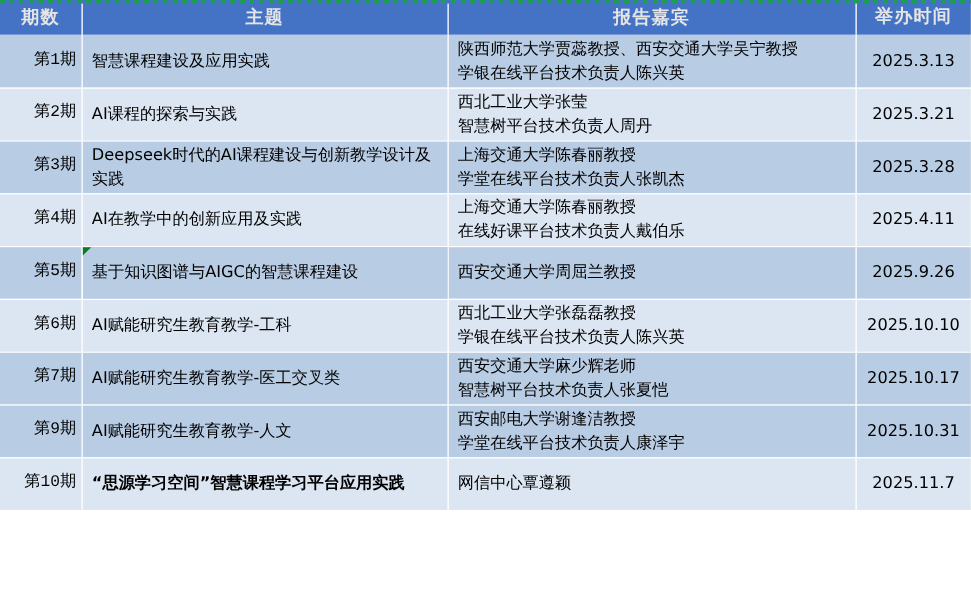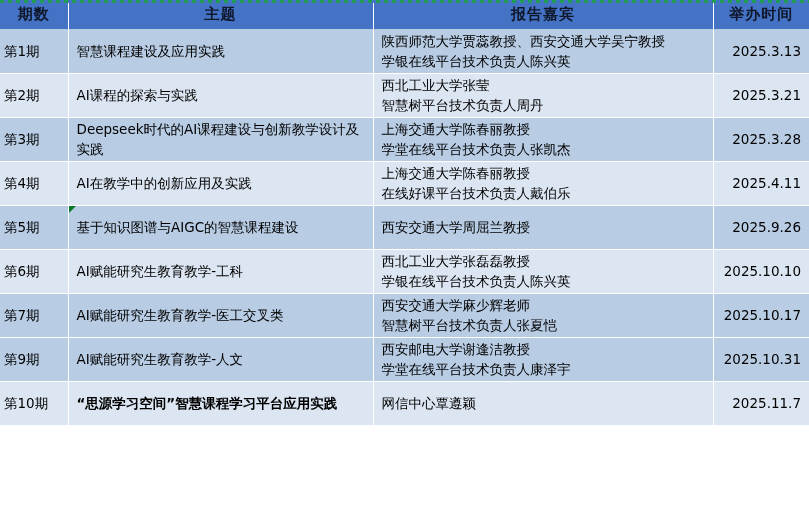--- a/index.html
+++ b/index.html
@@ -29,21 +29,21 @@
     table-layout:fixed;
     margin:0;padding:0;
   }
   col.c-period{width:68px;}
   col.c-topic{width:305px;}
   col.c-guest{width:340px;}
   col.c-date{width:96px;}
 
   thead th{
     background:#4472c4;
-    color:#0f172a;
+    color:#e5e5e5;
     font-weight:bold;
     font-size:15px;
     height:29px;
     line-height:29px;
     padding:0;
     text-align:center;
     border-right:1px solid #ffffff;
     letter-spacing:1px;
     white-space:nowrap;
   }
@@ -58,36 +58,37 @@
     color:#000000;
     border-bottom:1px solid #ffffff;
     border-right:1px solid #ffffff;
     vertical-align:middle;
     line-height:20px;
     box-sizing:border-box;
   }
   tbody td:last-child{border-right:none;}
 
   td.period{
-    text-align:left;
+    text-align:right;
     white-space:nowrap;
     padding:0 4px;
+    font-family:Liberation Mono, monospace;
   }
   td.topic{
     text-align:left;
   }
   td.topic.centered{
     text-align:left;
     font-weight:bold;
   }
   td.guest{
     text-align:left;
   }
   td.date{
-    text-align:right;
+    text-align:center;
     white-space:nowrap;
   }
   .line{display:block;white-space:nowrap;}
   .topic .line{white-space:normal;}
 
   tr.h1 td{height:44px;}
   tr.h2 td{height:44px;}
 
   
   td.marked{position:relative;}

